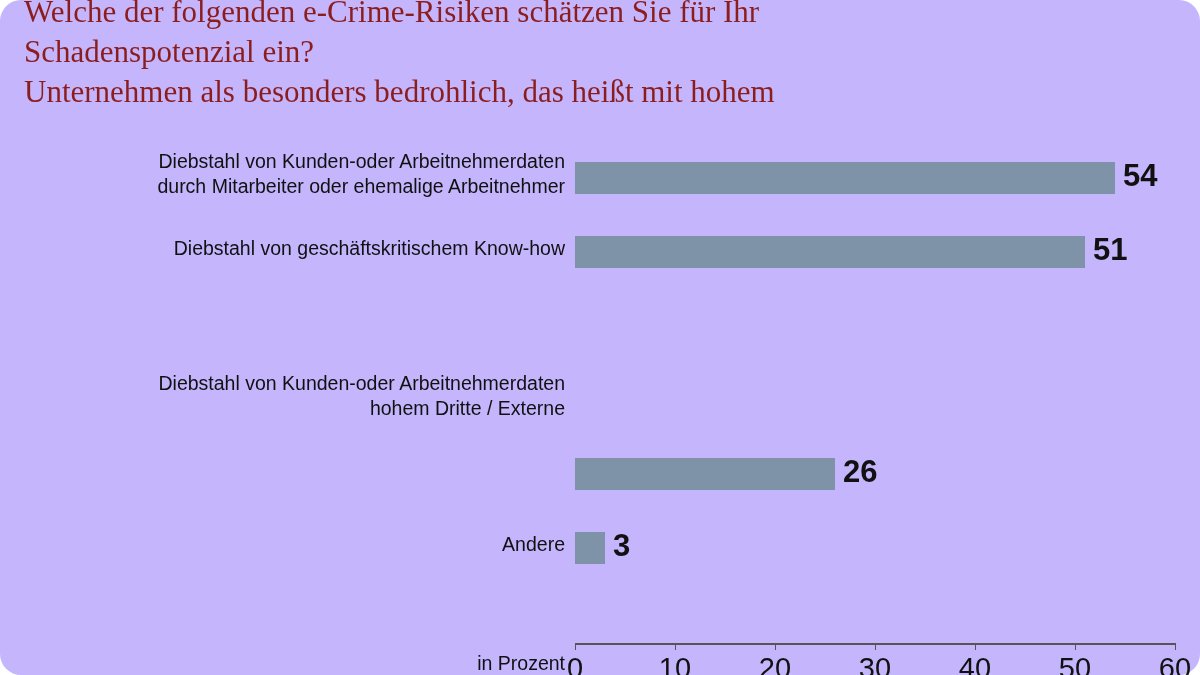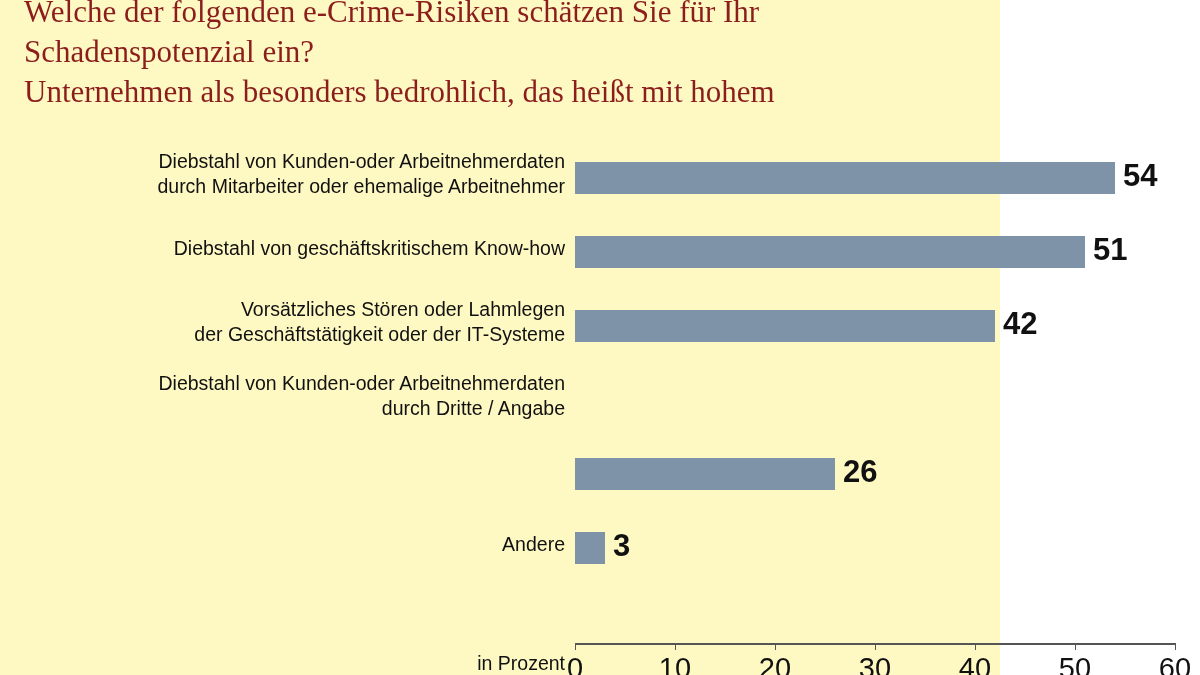--- a/index.html
+++ b/index.html
@@ -10,23 +10,24 @@
   body {
     width: 1200px;
     height: 675px;
     overflow: hidden;
     font-family: "Liberation Serif", serif;
     color: #1a1a1a;
   }
 
   #chart-root {
     position: relative;
-    width: 1000px;
+    width: 1200px;
     height: 675px;
-    background: #fef9c3;
+    background: #c4b5fd;
+    border-radius: 21px;
   }
 
   
   .title-block {
     position: absolute;
     left: 24px;
     top: -8px;
     width: 1120px;
   }
   .title-line {
@@ -154,35 +155,25 @@
     <div class="row" style="top:74px;">
       <div class="row-label one-line">
         <div>Diebstahl von geschäftskritischem Know-how</div>
       </div>
       <div class="bar-track">
         <div class="bar" style="width:510px;"></div>
         <div class="bar-value" style="left:518px;">51</div>
       </div>
     </div>
 
-    <div class="row" style="top:148px;">
-      <div class="row-label two-line">
-        <div>Vorsätzliches Stören oder Lahmlegen</div>
-        <div>der Geschäftstätigkeit oder der IT-Systeme</div>
-      </div>
-      <div class="bar-track">
-        <div class="bar" style="width:420px;"></div>
-        <div class="bar-value" style="left:428px;">42</div>
-      </div>
-    </div>
 
     <div class="row" style="top:222px;">
       <div class="row-label two-line">
         <div>Diebstahl von Kunden-oder Arbeitnehmerdaten</div>
-        <div>durch Dritte / Angabe</div>
+        <div>hohem Dritte / Externe</div>
       </div>
     </div>
 
     <div class="row" style="top:296px;">
       <div class="bar-track">
         <div class="bar" style="width:260px;"></div>
         <div class="bar-value" style="left:268px;">26</div>
       </div>
     </div>
 

